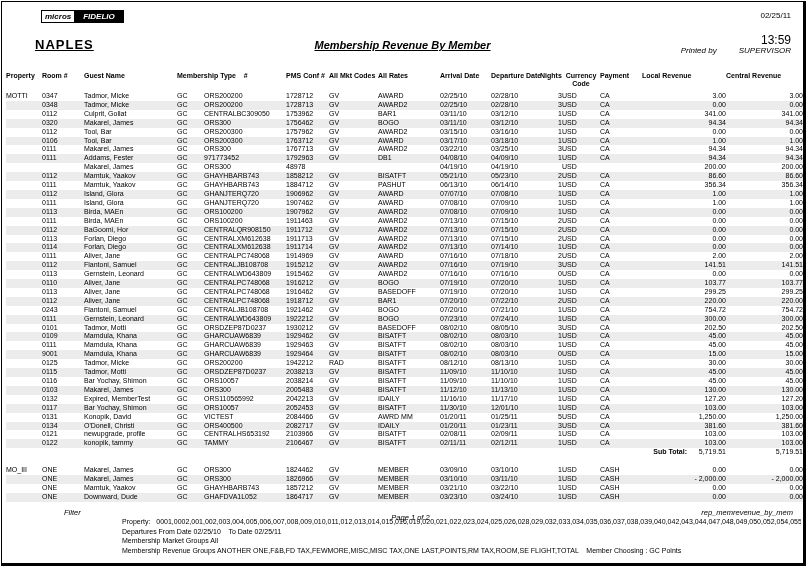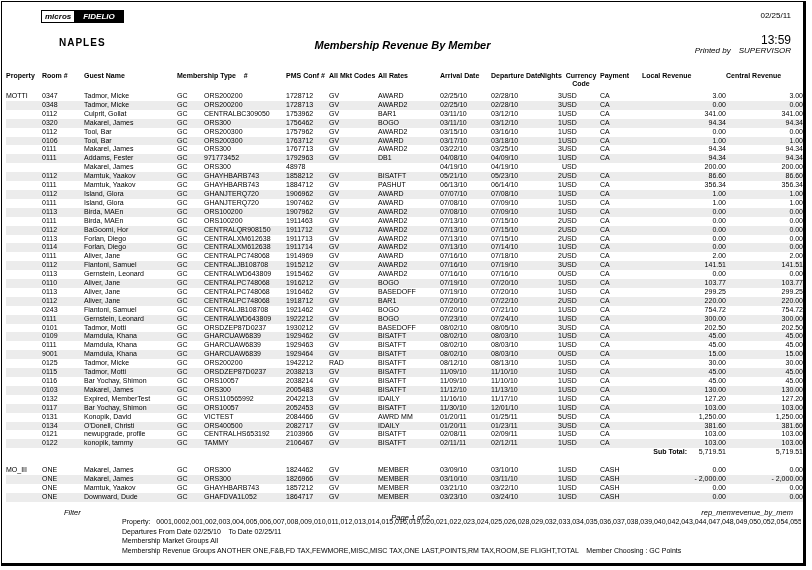--- a/index.html
+++ b/index.html
@@ -12,27 +12,27 @@
     border-bottom:3px solid #000;
     background:#fff;
     font-family:"Liberation Sans", sans-serif;
     color:#000;
     overflow:hidden;
   }
   
   .logo{position:absolute;left:39px;top:8px;display:inline-flex;font-size:8px;font-weight:bold;font-style:italic;line-height:11px;}
   .logo-micros{border:1px solid #000;padding:0 3px;background:#fff;}
   .logo-fidelio{background:var(--logo-bg,#000);color:#fff;padding:0 8px;border:1px solid #000;border-left:none;}
-  .hotel-code{position:absolute;left:57px;top:35px;font-size:10px;font-weight:bold;letter-spacing:1px;}
+  .hotel-code{position:absolute;left:33px;top:35px;font-size:13px;font-weight:bold;letter-spacing:1px;text-decoration:underline;}
   .office-title{position:absolute;left:0;top:5px;width:100%;text-align:center;font-size:11px;font-style:italic;}
   .print-date{position:absolute;right:12px;top:9px;font-size:8px;}
   .print-time{position:absolute;right:12px;top:31px;font-size:12px;}
-  .report-title{position:absolute;left:0;top:37px;width:100%;text-align:center;font-size:11px;font-weight:bold;font-style:italic;}
+  .report-title{position:absolute;left:0;top:37px;width:100%;text-align:center;font-size:11px;font-weight:bold;font-style:italic;text-decoration:underline;}
   .printed-by{position:absolute;right:12px;top:44px;font-size:8px;font-style:italic;}
-  .printed-by .printed-by-user{margin-left:8px;}
+  .printed-by .printed-by-user{margin-left:22px;}
   
   .revenue-table{
     position:absolute;left:4px;top:68px;
     border-collapse:collapse;table-layout:fixed;width:797px;
     font-size:7px;
   }
   .revenue-table th{
     font-size:7px;font-weight:bold;text-align:left;vertical-align:top;
     padding:2px 0 0 0;height:20px;white-space:pre;overflow:visible;line-height:8px;
   }

